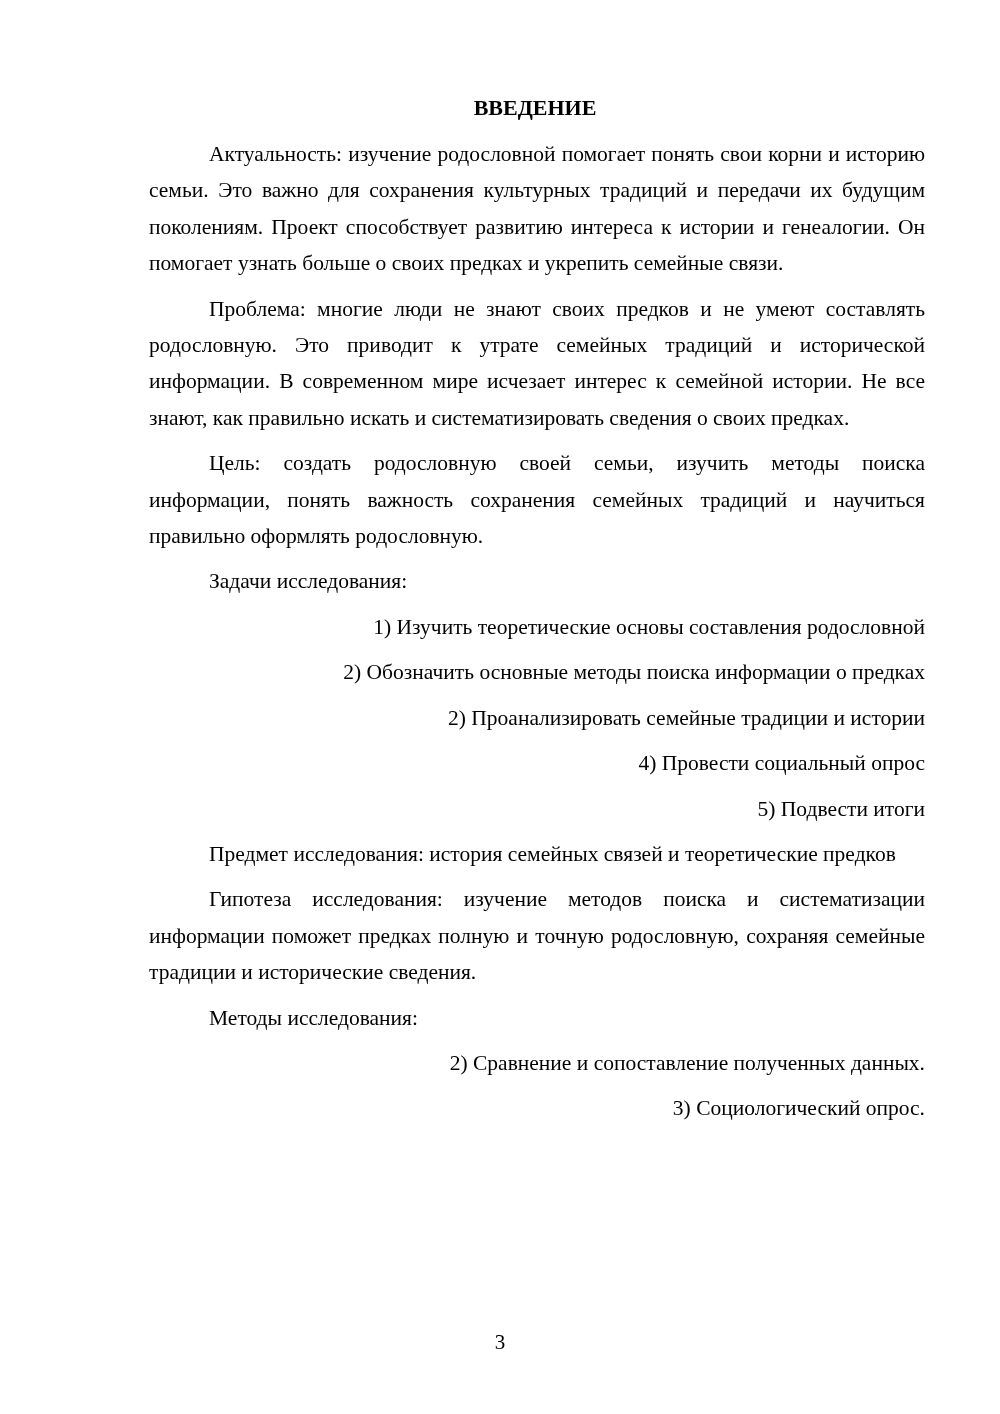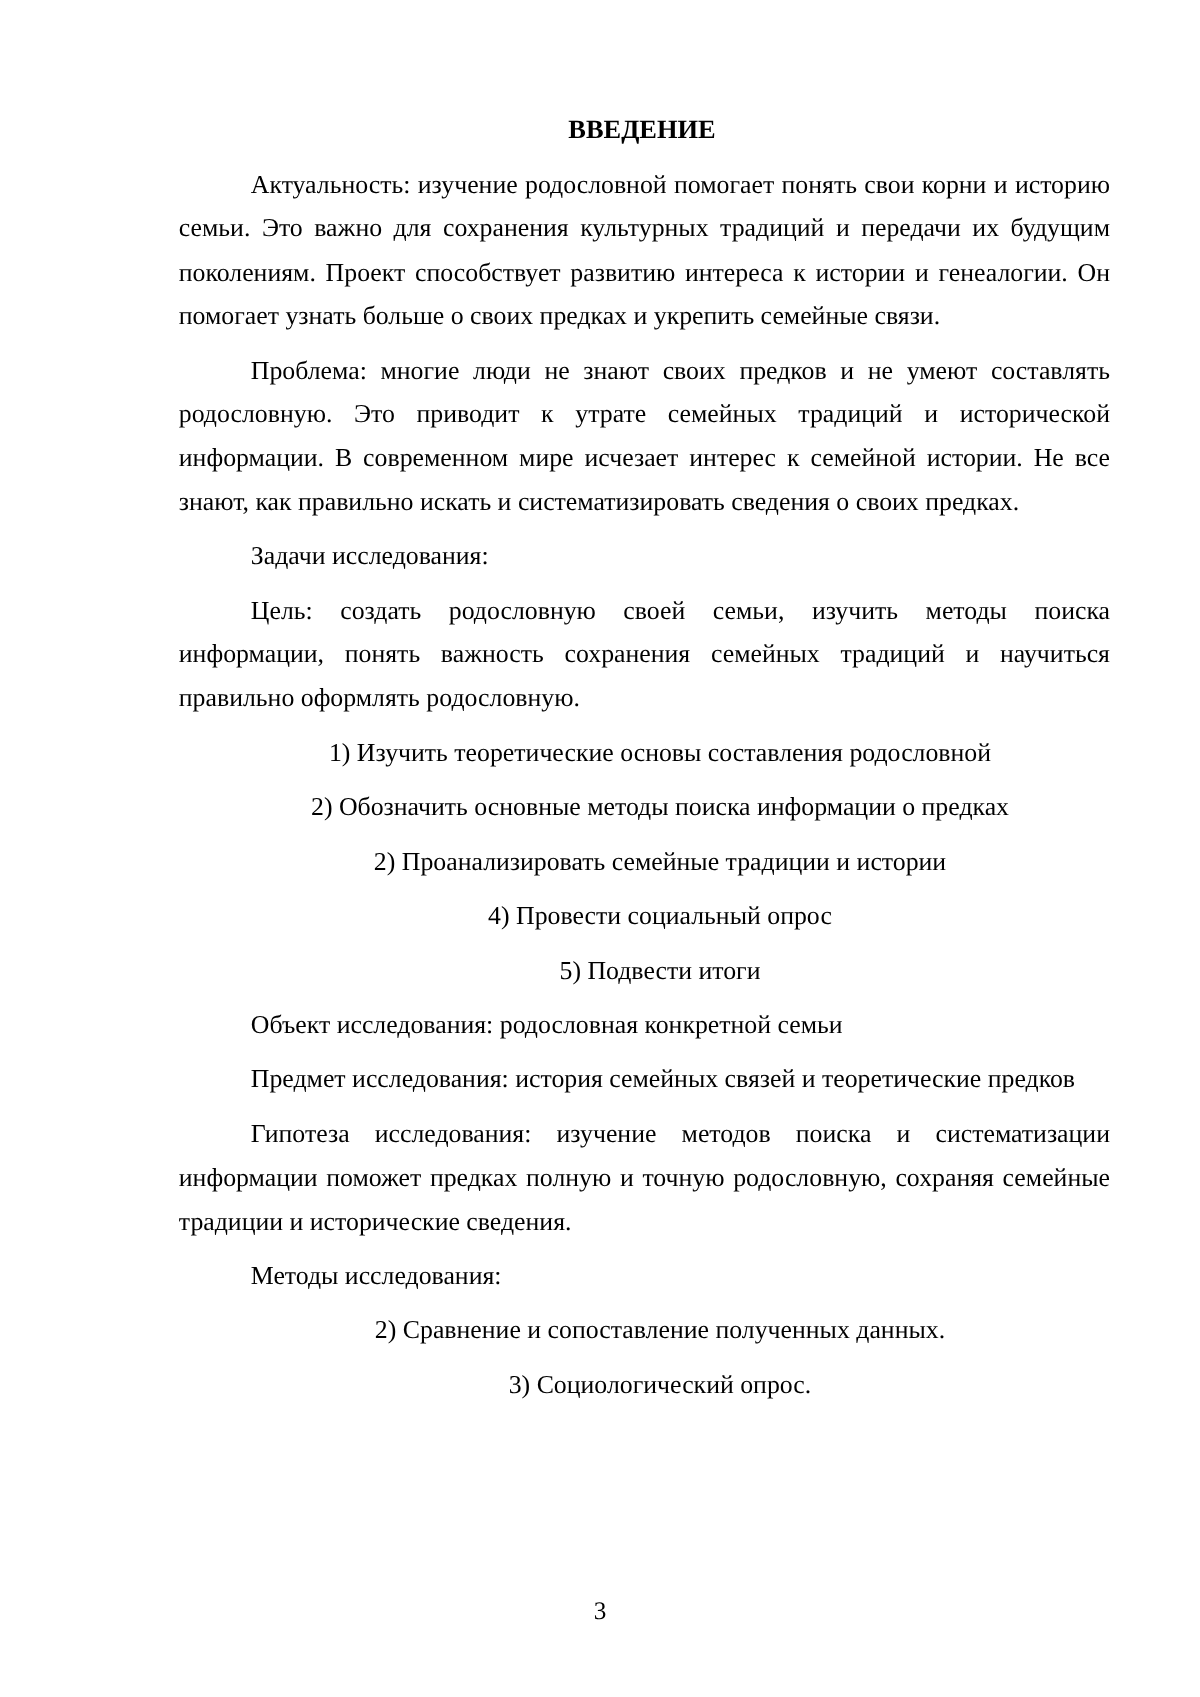--- a/index.html
+++ b/index.html
@@ -33,21 +33,21 @@
   .doc-p {
     font-size: 21.5px;
     line-height: 36.4px;
     text-align: justify;
     text-indent: 60px;
     margin: 0 0 9px 4px;
   }
   .doc-li {
     font-size: 21.5px;
     line-height: 36.4px;
-    text-align: center;
+    text-align: right;
     margin: 0 0 9px 30px;
   }
   .page-number {
     position: absolute;
     top: 1328px;
     left: 0;
     width: 100%;
     text-align: center;
     font-size: 21px;
     line-height: 28px;
@@ -58,33 +58,32 @@
 
 <div class="page">
   <div class="content">
 
     <h1 class="doc-title">ВВЕДЕНИЕ</h1>
 
     <p class="doc-p">Актуальность: изучение родословной помогает понять свои корни и историю семьи. Это важно для сохранения культурных традиций и передачи их будущим поколениям. Проект способствует развитию интереса к истории и генеалогии. Он помогает узнать больше о своих предках и укрепить семейные связи.</p>
 
     <p class="doc-p">Проблема: многие люди не знают своих предков и не умеют составлять родословную. Это приводит к утрате семейных традиций и исторической информации. В современном мире исчезает интерес к семейной истории. Не все знают, как правильно искать и систематизировать сведения о своих предках.</p>
 
+    <p class="doc-p">Цель: создать родословную своей семьи, изучить методы поиска информации, понять важность сохранения семейных традиций и научиться правильно оформлять родословную.</p>
+
     <p class="doc-p">Задачи исследования:</p>
-
-    <p class="doc-p">Цель: создать родословную своей семьи, изучить методы поиска информации, понять важность сохранения семейных традиций и научиться правильно оформлять родословную.</p>
 
     <div>
       <p class="doc-li">1) Изучить теоретические основы составления родословной</p>
       <p class="doc-li">2) Обозначить основные методы поиска информации о предках</p>
       <p class="doc-li">2) Проанализировать семейные традиции и истории</p>
       <p class="doc-li">4) Провести социальный опрос</p>
       <p class="doc-li">5) Подвести итоги</p>
     </div>
 
-    <p class="doc-p">Объект исследования: родословная конкретной семьи</p>
 
     <p class="doc-p">Предмет исследования: история семейных связей и теоретические предков</p>
 
     <p class="doc-p">Гипотеза исследования: изучение методов поиска и систематизации информации поможет предках полную и точную родословную, сохраняя семейные традиции и исторические сведения.</p>
 
     <p class="doc-p">Методы исследования:</p>
 
     <div>
       <p class="doc-li">2) Сравнение и сопоставление полученных данных.</p>
       <p class="doc-li">3) Социологический опрос.</p>

